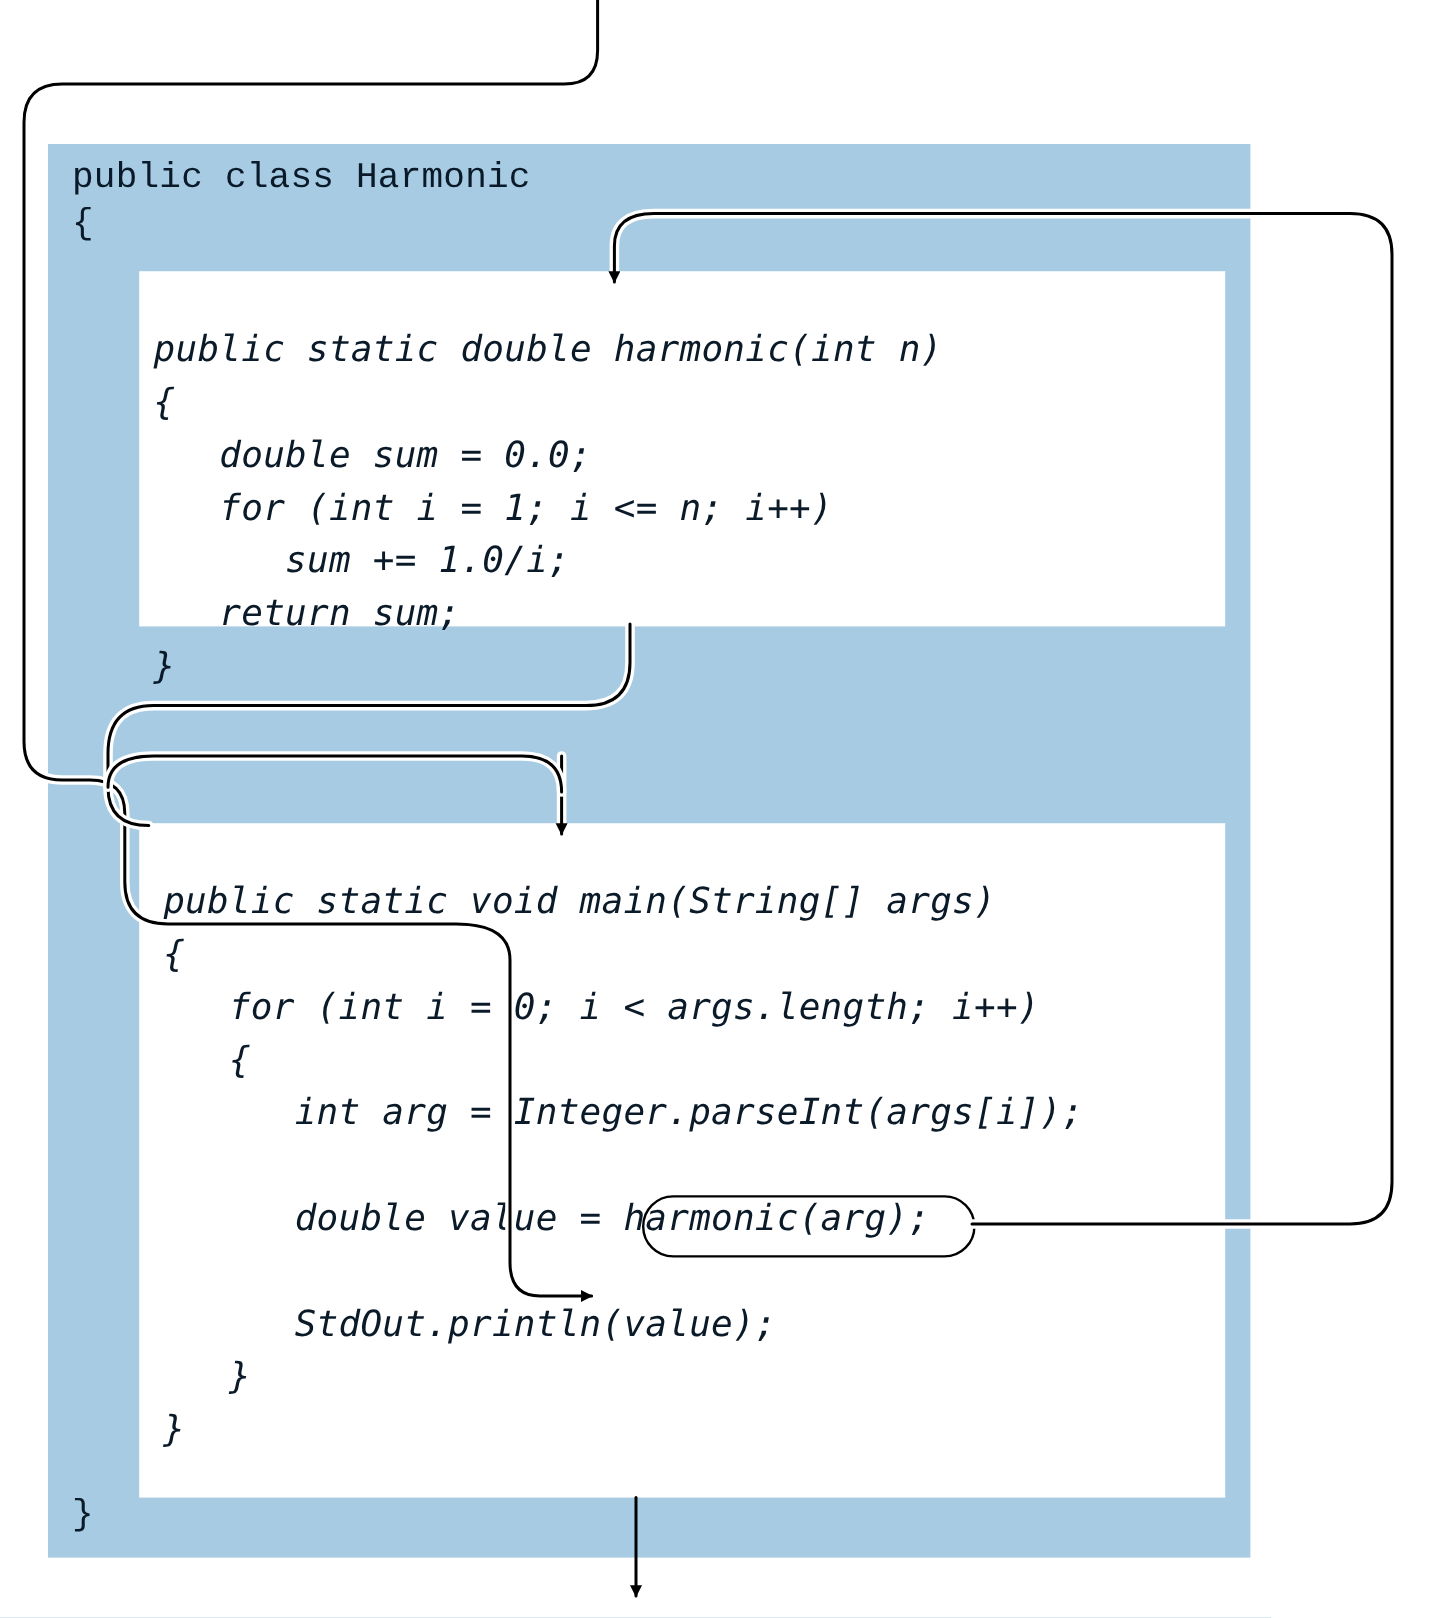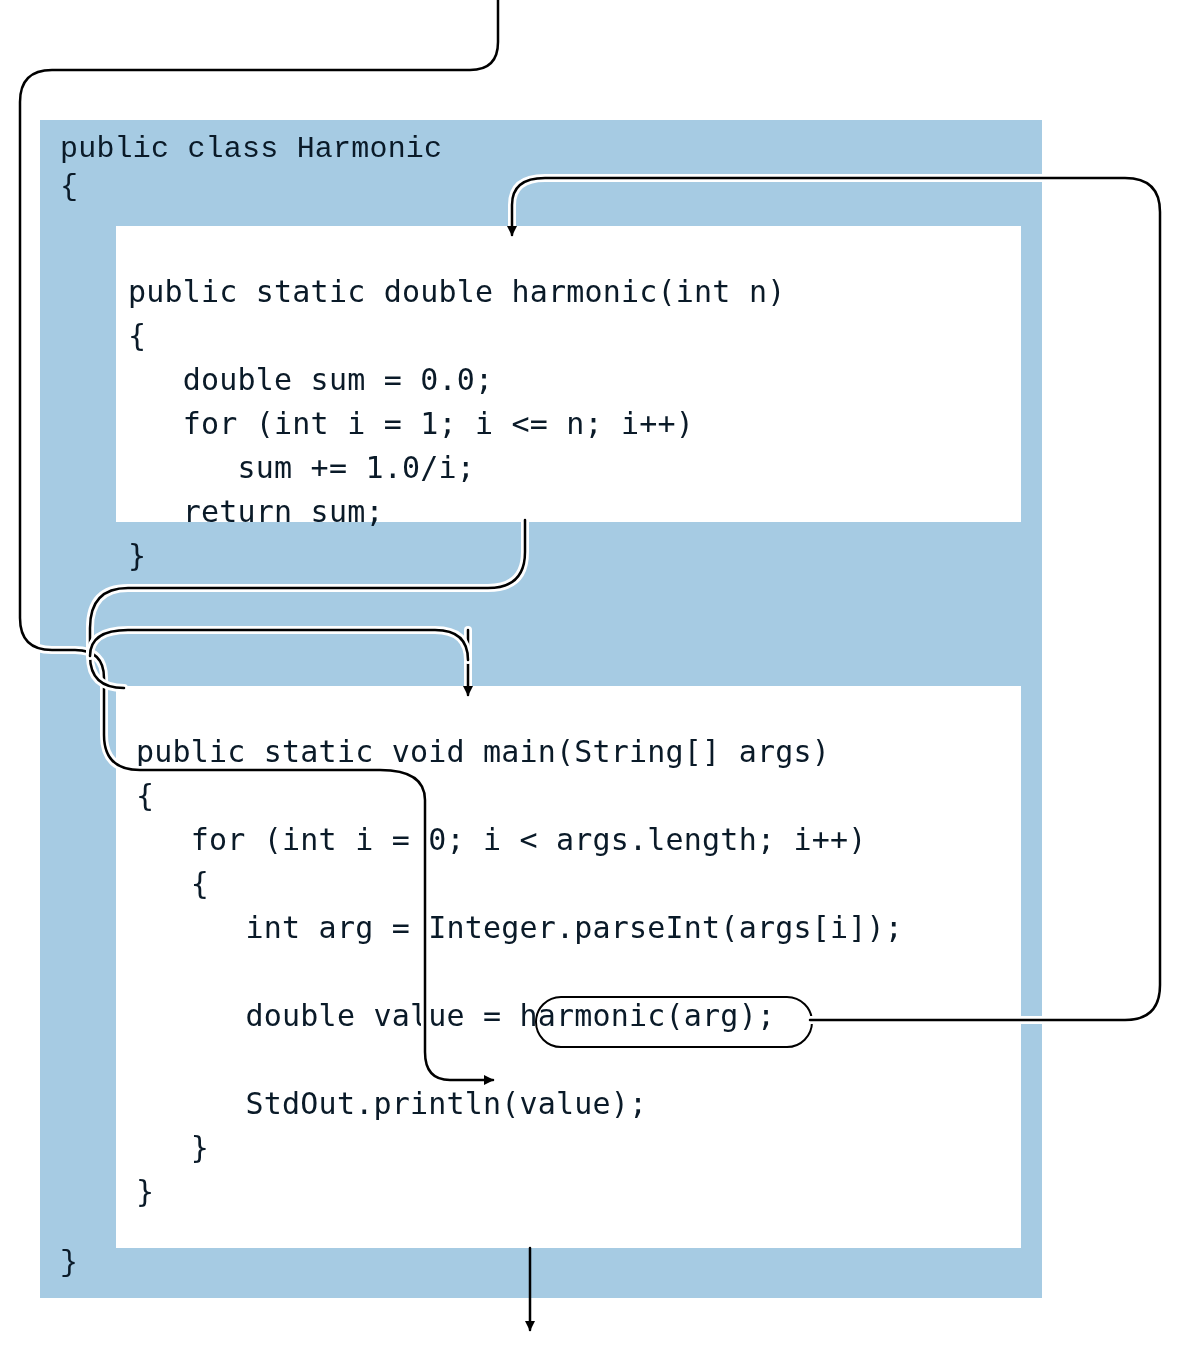--- a/index.html
+++ b/index.html
@@ -58,20 +58,21 @@
     width: 905px;
     height: 562px;
   }
   .code {
     font-size: 30px;
     line-height: 44px;
     color: #0a1a28;
     white-space: pre;
     position: absolute;
     letter-spacing: 0.2px;
+    font-style: italic;
   }
   .code1 { left: 128px; top: 240px; }
   .code2 { left: 136px; top: 700px; }
   svg.arrows {
     position: absolute;
     left: 0;
     top: 0;
     pointer-events: none;
   }
   .call-oval {

